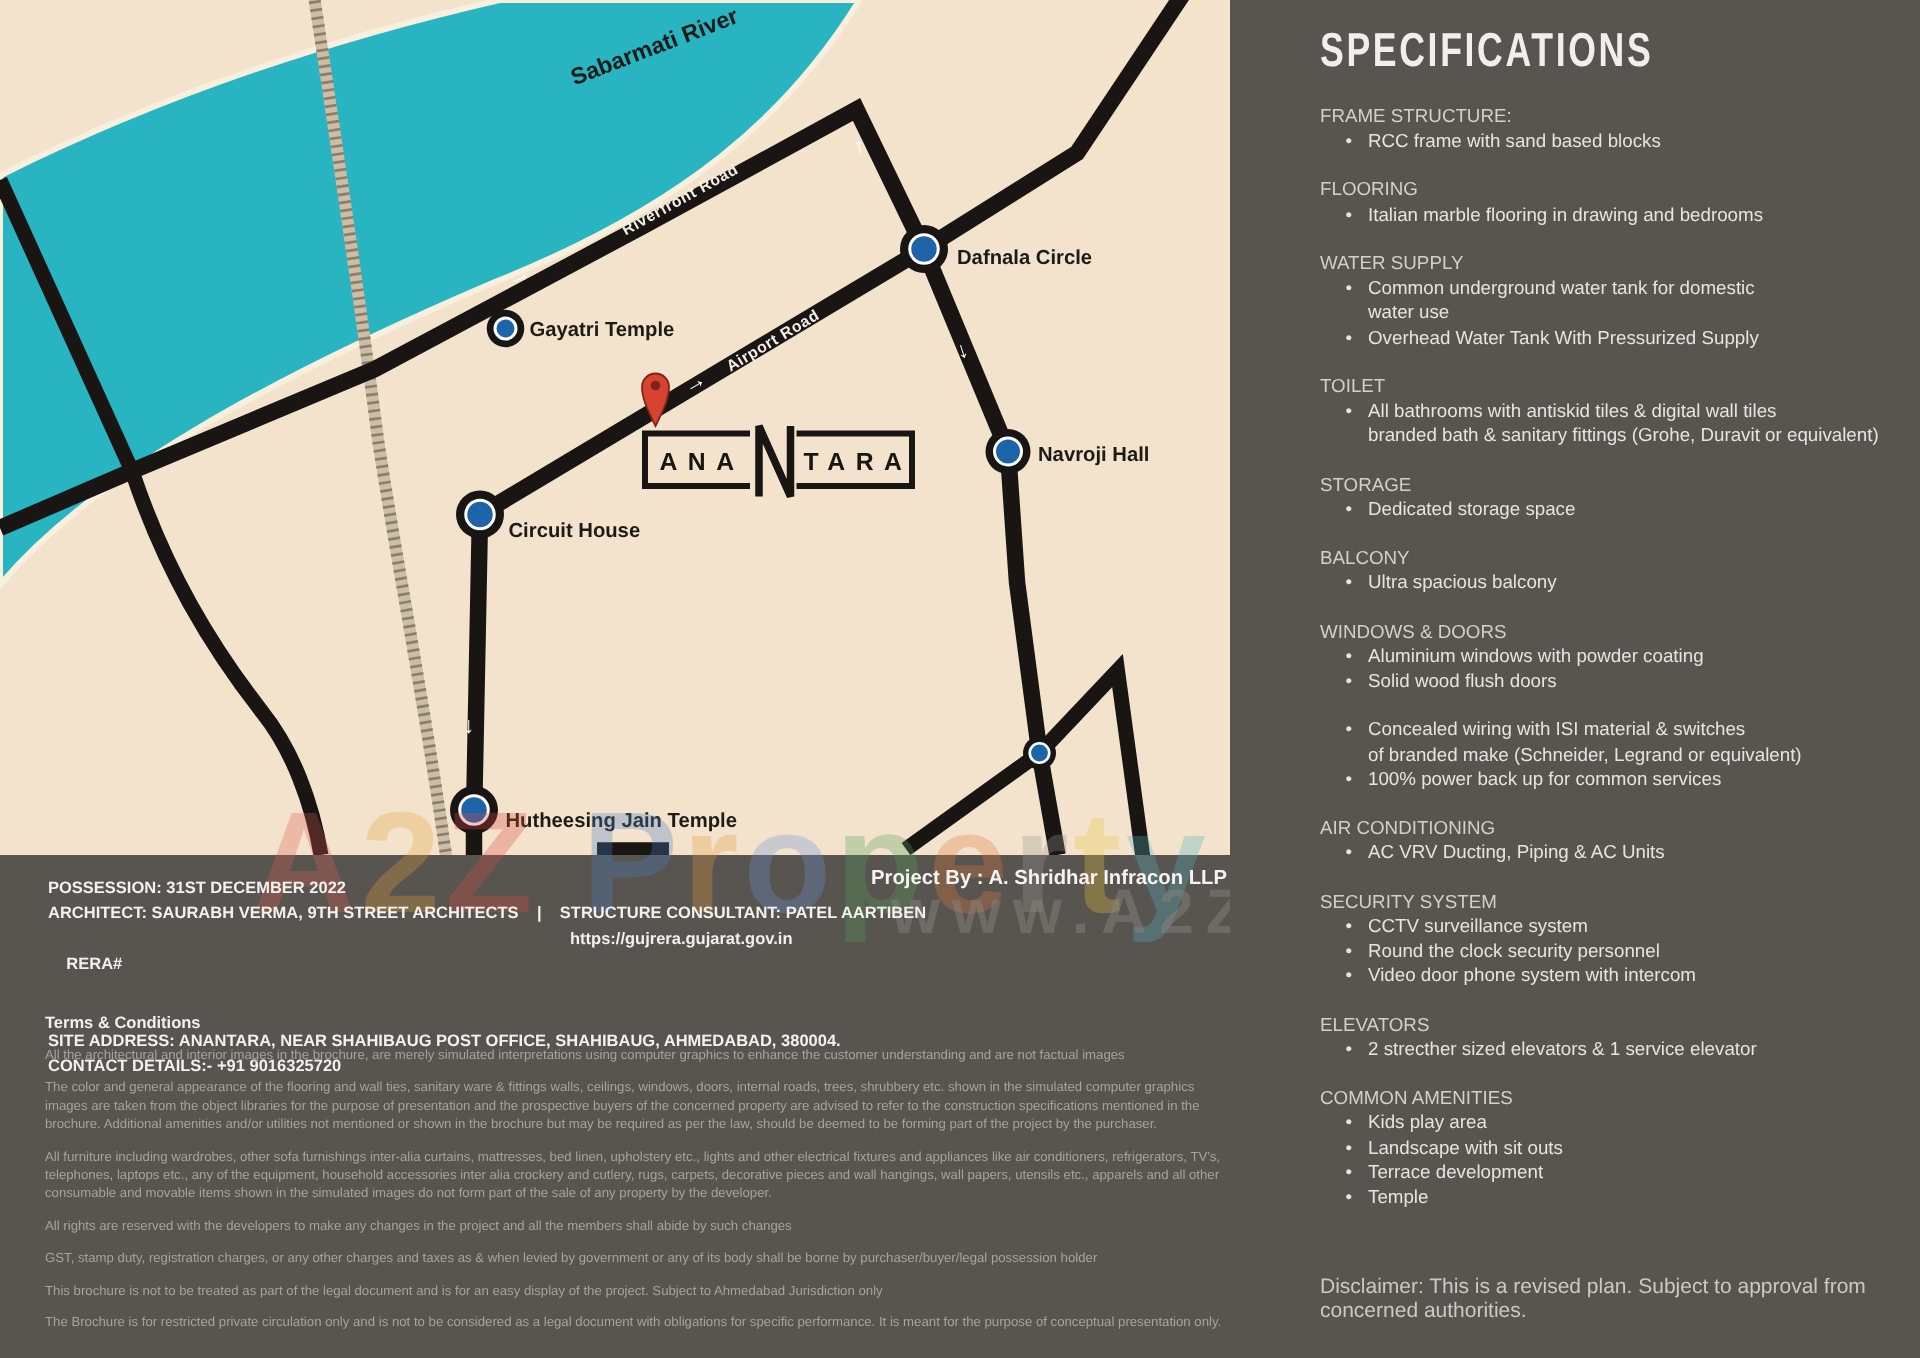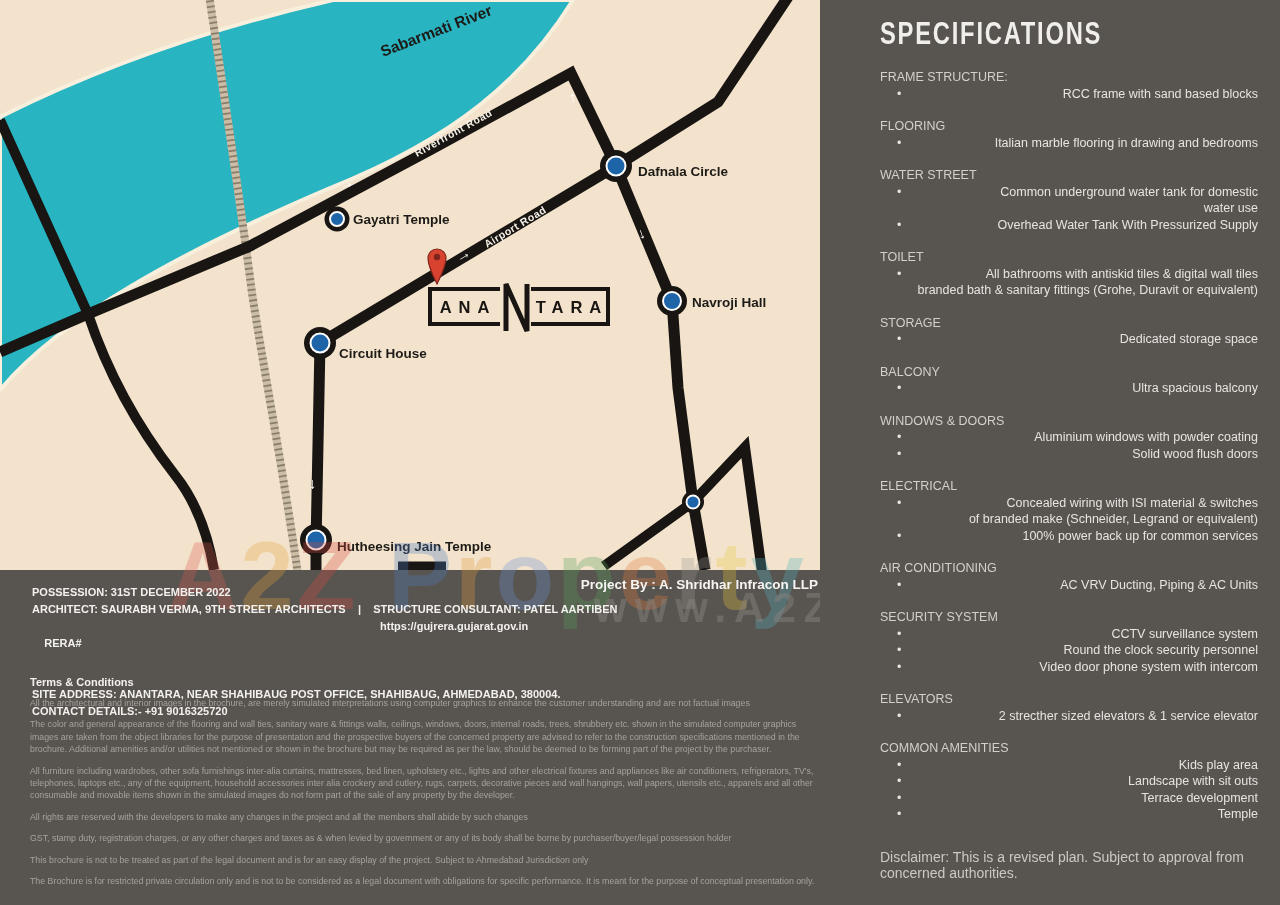--- a/index.html
+++ b/index.html
@@ -43,21 +43,21 @@
     box-sizing:border-box;padding:16px 22px 0 60px;background:#585450;
   }
   .spec-title{
     color:#f1efec;font-size:27px;font-weight:bold;letter-spacing:2px;
     transform:scale(.88,1.18);transform-origin:left top;margin-bottom:22px;white-space:nowrap;
   }
   .spec-section{margin-bottom:16px;}
   .spec-heading{color:#d3cfca;font-size:12.5px;line-height:16.5px;}
   .spec-item{
     position:relative;color:#e7e4e0;font-size:12.5px;line-height:16.5px;
-    padding-left:32px;white-space:pre-line;text-align:right;
+    padding-left:32px;white-space:pre-line;
   }
   .spec-item::before{content:"\2022";position:absolute;left:17px;color:#e7e4e0;}
   .disclaimer{
     position:absolute;left:60px;bottom:24px;color:#ccc8c3;font-size:14px;
   }
   svg text{user-select:none;}
 </style>
 </head>
 <body>
 
@@ -177,21 +177,21 @@
 
   <div class="spec-section">
     <div class="spec-heading">FRAME STRUCTURE:</div>
     <div class="spec-item">RCC frame with sand based blocks</div>
   </div>
   <div class="spec-section">
     <div class="spec-heading">FLOORING</div>
     <div class="spec-item">Italian marble flooring in drawing and bedrooms</div>
   </div>
   <div class="spec-section">
-    <div class="spec-heading">WATER STREET</div>
+    <div class="spec-heading">WATER SUPPLY</div>
     <div class="spec-item">Common underground water tank for domestic
 water use</div>
     <div class="spec-item">Overhead Water Tank With Pressurized Supply</div>
   </div>
   <div class="spec-section">
     <div class="spec-heading">TOILET</div>
     <div class="spec-item">All bathrooms with antiskid tiles &amp; digital wall tiles
 branded bath &amp; sanitary fittings (Grohe, Duravit or equivalent)</div>
   </div>
   <div class="spec-section">
@@ -201,21 +201,20 @@
   <div class="spec-section">
     <div class="spec-heading">BALCONY</div>
     <div class="spec-item">Ultra spacious balcony</div>
   </div>
   <div class="spec-section">
     <div class="spec-heading">WINDOWS &amp; DOORS</div>
     <div class="spec-item">Aluminium windows with powder coating</div>
     <div class="spec-item">Solid wood flush doors</div>
   </div>
   <div class="spec-section">
-    <div class="spec-heading">ELECTRICAL</div>
     <div class="spec-item">Concealed wiring with ISI material &amp; switches
 of branded make (Schneider, Legrand or equivalent)</div>
     <div class="spec-item">100% power back up for common services</div>
   </div>
   <div class="spec-section">
     <div class="spec-heading">AIR CONDITIONING</div>
     <div class="spec-item">AC VRV Ducting, Piping &amp; AC Units</div>
   </div>
   <div class="spec-section">
     <div class="spec-heading">SECURITY SYSTEM</div>

